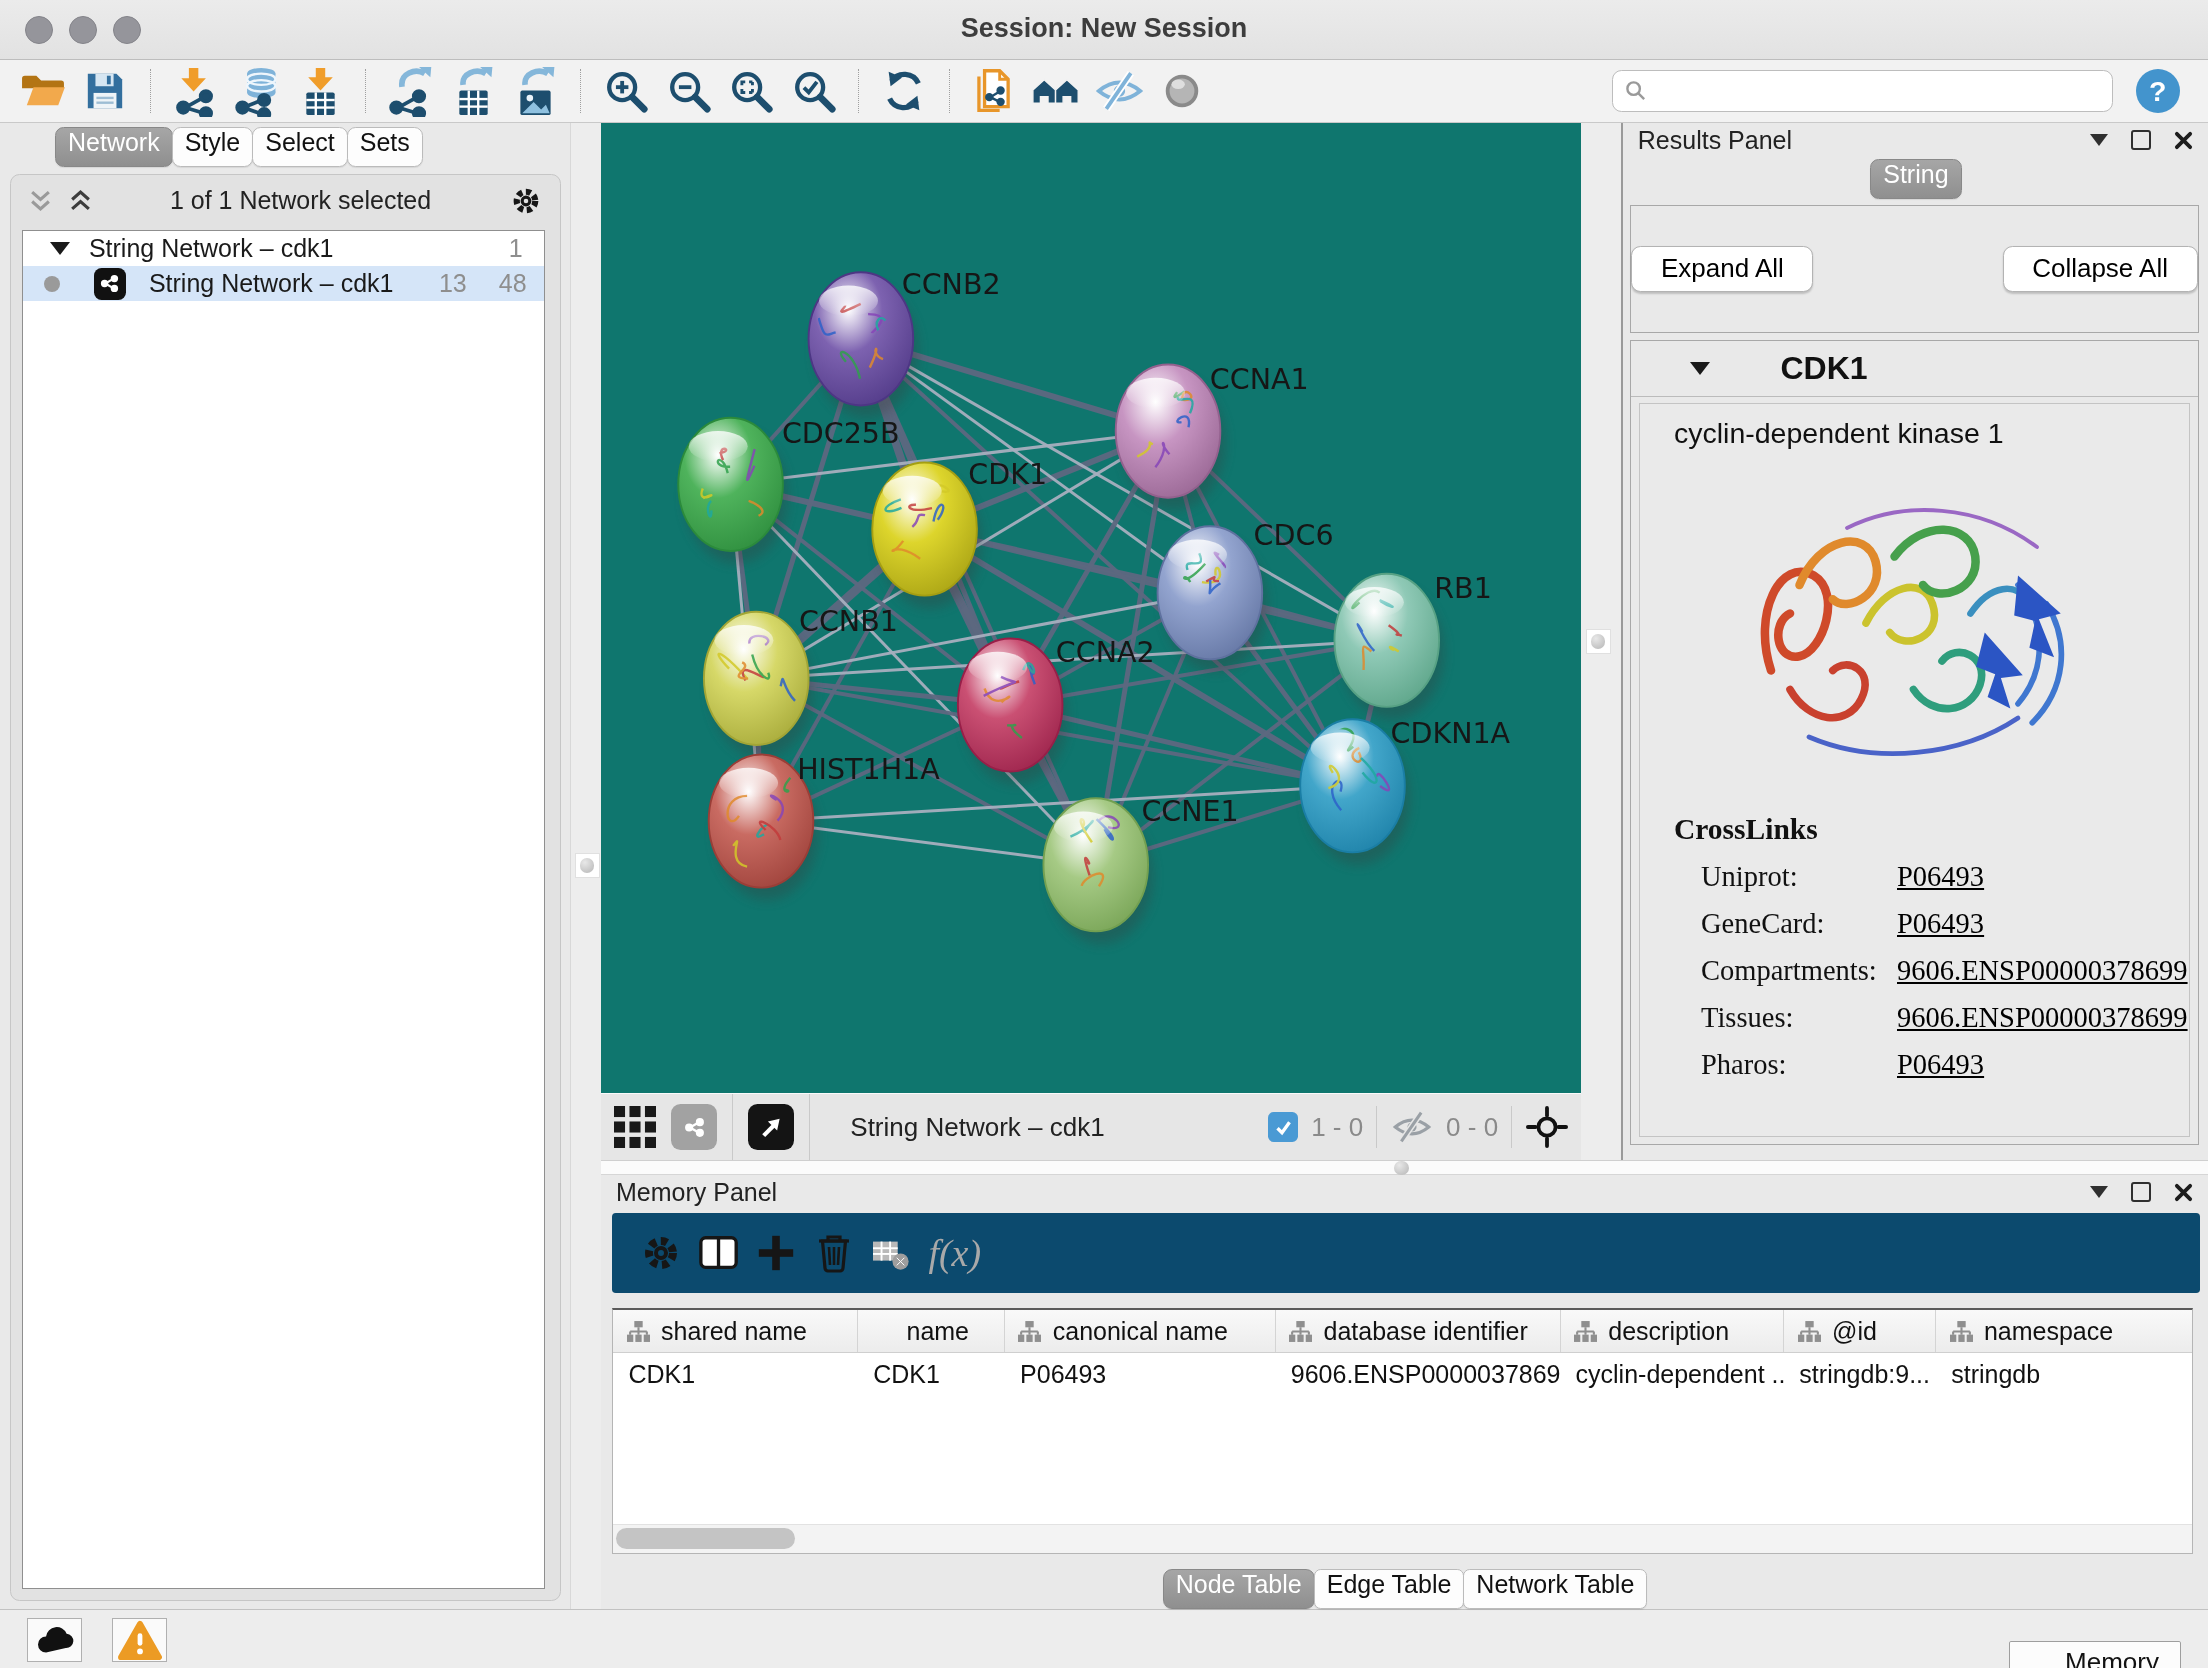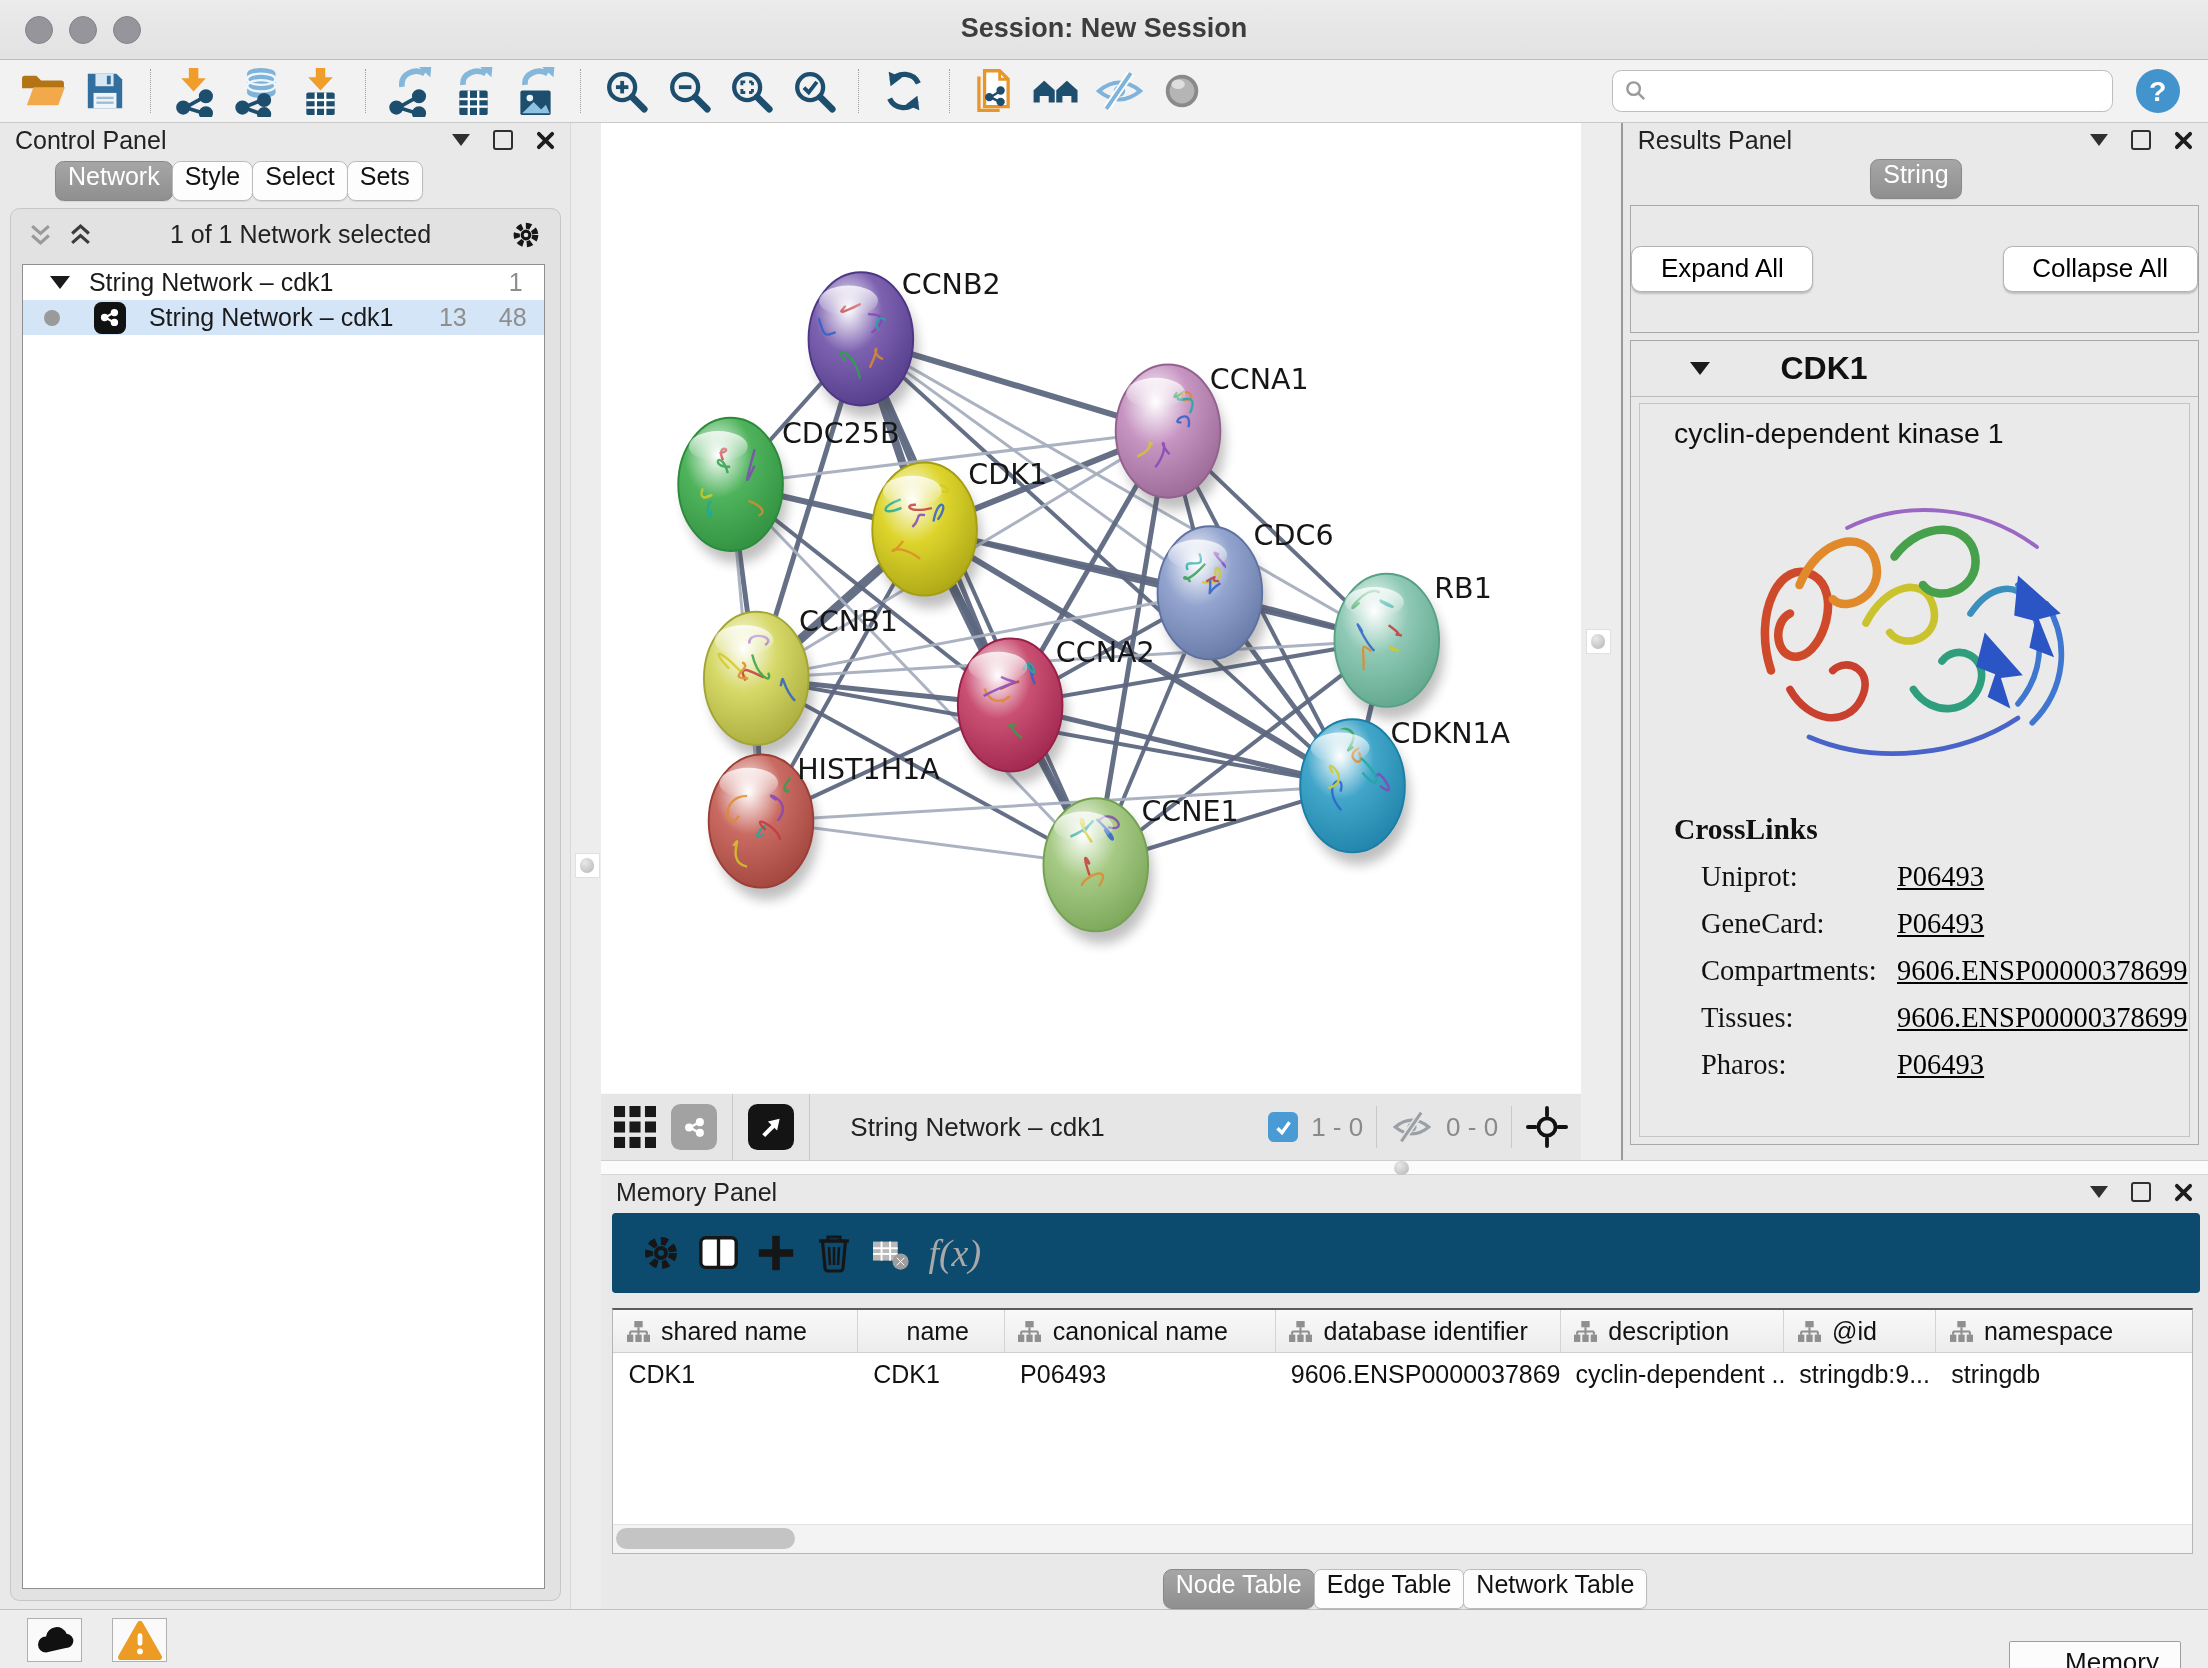--- a/index.html
+++ b/index.html
@@ -16,21 +16,21 @@
   #search-box{margin-left:auto;width:476px;height:40px;background:#fff;border:1.4px solid #bdbdbd;border-radius:9.5px;display:flex;align-items:center;padding:0 11.4px;gap:7.6px;}
   #search-box input{border:none;outline:none;flex:1;font-size:25px;font-family:"Liberation Sans",sans-serif;background:transparent;}
   #help-btn{width:44px;height:44px;border-radius:50%;background:#4394cd;color:#fff;font-size:28.5px;font-weight:bold;display:grid;place-items:center;margin:0 13.3px 0 15px;cursor:pointer;}
   
   #main{display:flex;height:1486px;}
   #control-panel{width:571px;background:#e9e9e9;display:flex;flex-direction:column;}
   #vsplit1{width:30px;background:#ededed;position:relative;border-left:1px solid #d8d8d8;}
   #right-col{width:1607px;display:flex;flex-direction:column;}
   #top-row{height:1037px;display:flex;}
   #center{width:980px;display:flex;flex-direction:column;}
-  #netcanvas{height:970px;background:#ffffff;position:relative;}
+  #netcanvas{height:970px;background:#0f766e;position:relative;}
   #vsplit2{width:40px;background:#ededed;position:relative;border-right:2.9px double #9a9a9a;}
   .knob{position:absolute;width:23px;height:23px;background:#fff;border:1px solid #e0e0e0;display:grid;place-items:center;}
   .knob::after{content:"";width:14.3px;height:14.3px;border-radius:50%;background:radial-gradient(circle at 35% 30%,#e8e8e8,#b5b5b5);}
   #vsplit1 .knob{left:3.8px;top:730px;}
   #vsplit2 .knob{left:4.8px;top:506px;}
   #hsplit{height:13.3px;background:#fbfbfb;border-top:1px solid #cfcfcf;border-bottom:1px solid #d6d6d6;position:relative;}
   #hsplit .knob{left:789px;top:-4.8px;background:transparent;border:none;}
   
   .panel-head{height:34px;display:flex;align-items:center;padding:0 15px;font-size:25px;color:#222;}
   .panel-title{flex:1;}
@@ -295,30 +295,20 @@
       <input value="" style="">
     </span>
     <span id="help-btn">
         <span>?</span>
       </span>
   </div>
 
   <div id="main">
 
     <div id="control-panel">
-      <div class="panel-head">
-        <span class="panel-title">Control Panel</span>
-        <span class="ph-controls">
-          <span class="ph-tri"></span>
-          <span class="ph-max"></span>
-          <svg width="19" height="19" viewBox="0 0 20 20">
-              <path d="M3 3 L17 17 M17 3 L3 17" stroke="#1d1d1d" stroke-width="4" stroke-linecap="round"></path>
-            </svg>
-        </span>
-      </div>
       <div id="cp-tabs">
         <span class="tab active">
             <span>Network</span>
           </span>
         <span class="tab">
             <span>Style</span>
           </span>
         <span class="tab">
             <span>Select</span>
           </span>

